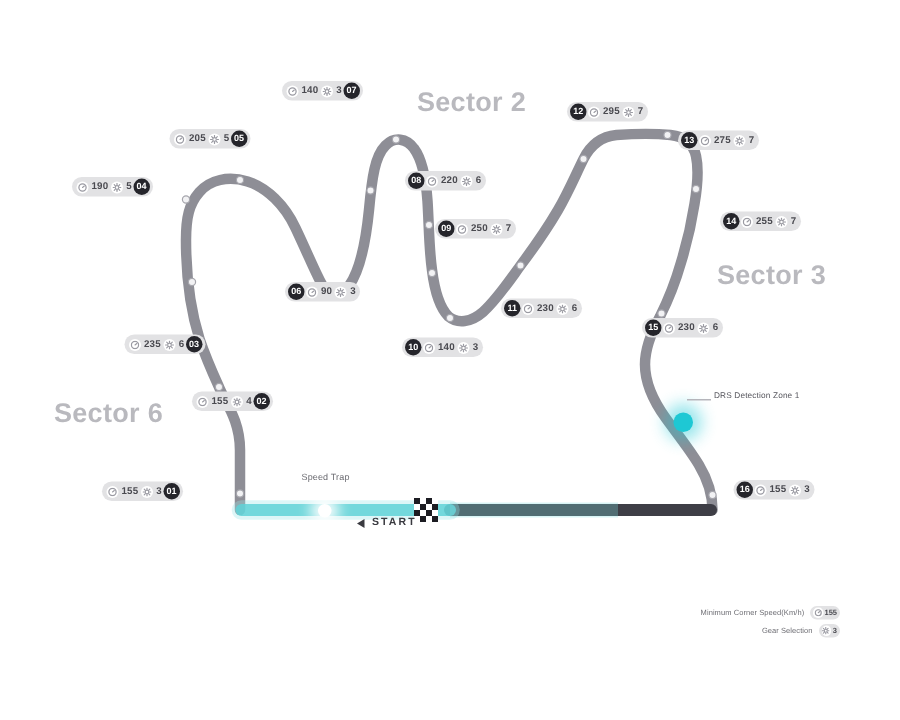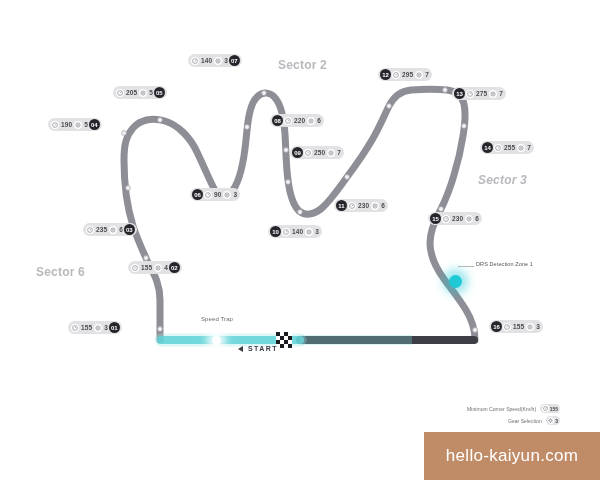--- a/index.html
+++ b/index.html
@@ -39,21 +39,21 @@
   }
   .pill .spd-ico svg,.pill .gear-ico svg{display:block;}
   .pill .val{
     font-size:6.5px;color:#4a4a50;font-weight:bold;
     padding:0 1px;letter-spacing:0.1px;
   }
 
   
   .sector{
     position:absolute;
-    font-size:12px;
+    font-size:18px;
     font-weight:bold;
     color:#b9b9be;
     letter-spacing:0.2px;
   }
 
   
   .speedtrap-label{
     position:absolute;
     font-size:6px;color:#6a6a70;
     letter-spacing:0.1px;
@@ -217,21 +217,21 @@
         <rect x="276" y="340" width="4" height="4"></rect>
           <rect x="284" y="340" width="4" height="4"></rect>
         <rect x="280" y="344" width="4" height="4"></rect>
           <rect x="288" y="344" width="4" height="4"></rect>
       </g>
     </g>
   </svg>
 
   <div class="sector" style="left:36px;top:265px;">Sector 6</div>
   <div class="sector" style="left:278px;top:58px;">Sector 2</div>
-  <div class="sector" style="left:478px;top:173px;font-style:italic;">Sector 3</div>
+  <div class="sector" style="left:478px;top:173px;">Sector 3</div>
 
   <div class="pill" style="left:68px;top:321px;">
     <span class="spd-ico">
         <svg width="6" height="6" viewBox="0 0 10 10">
           <circle cx="5" cy="5" r="4" fill="none" stroke="#9a9aa2" stroke-width="1.4"></circle>
           <path d="M5 5 L7 3.3" stroke="#9a9aa2" stroke-width="1.2" stroke-linecap="round"></path>
         </svg>
       </span>
     <span class="val">155</span>
     <span class="gear-ico">
@@ -697,17 +697,14 @@
                 <path d="M8.1 1.9 7.1 2.9"></path>
                 <path d="M2.9 7.1 1.9 8.1"></path>
               </g>
             </svg>
           </span>
         <span class="lv">3</span>
       </span>
     </div>
   </div>
 
-  <div class="watermark">
-    <span>hello-kaiyun.com</span>
-  </div>
 
 </div>
 
 </body></html>

